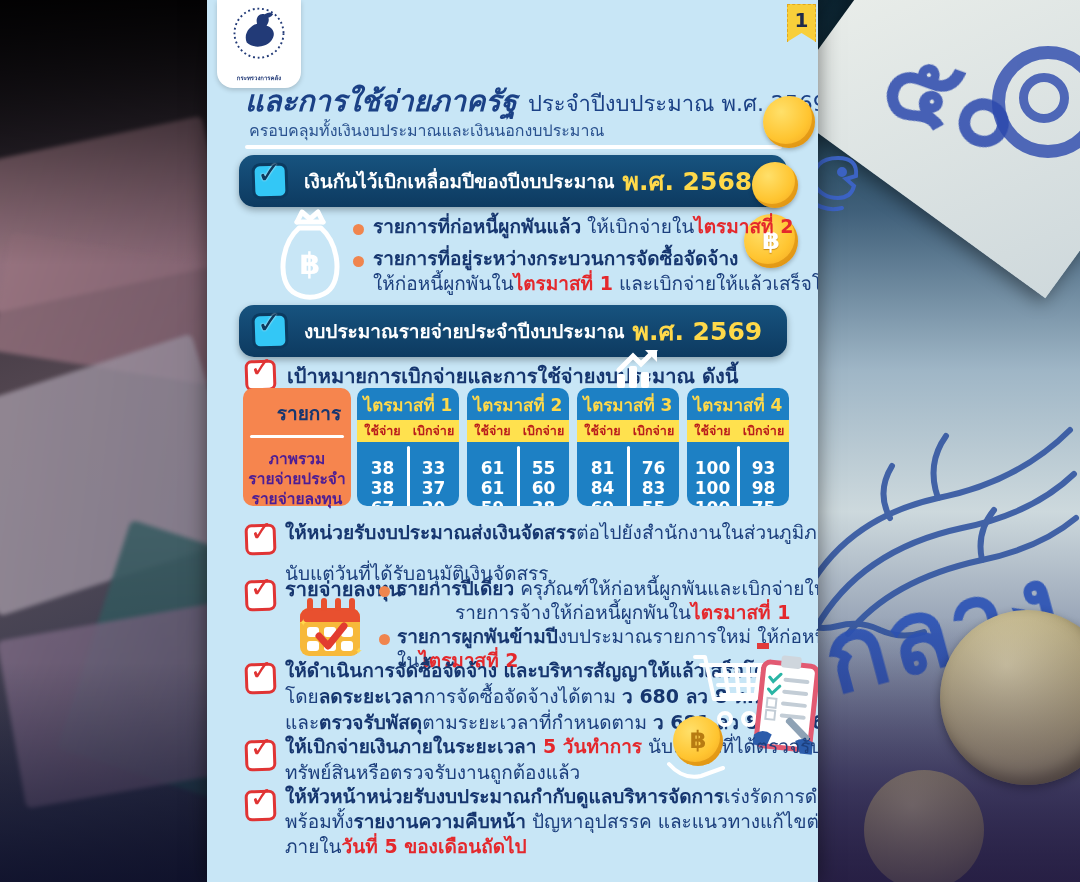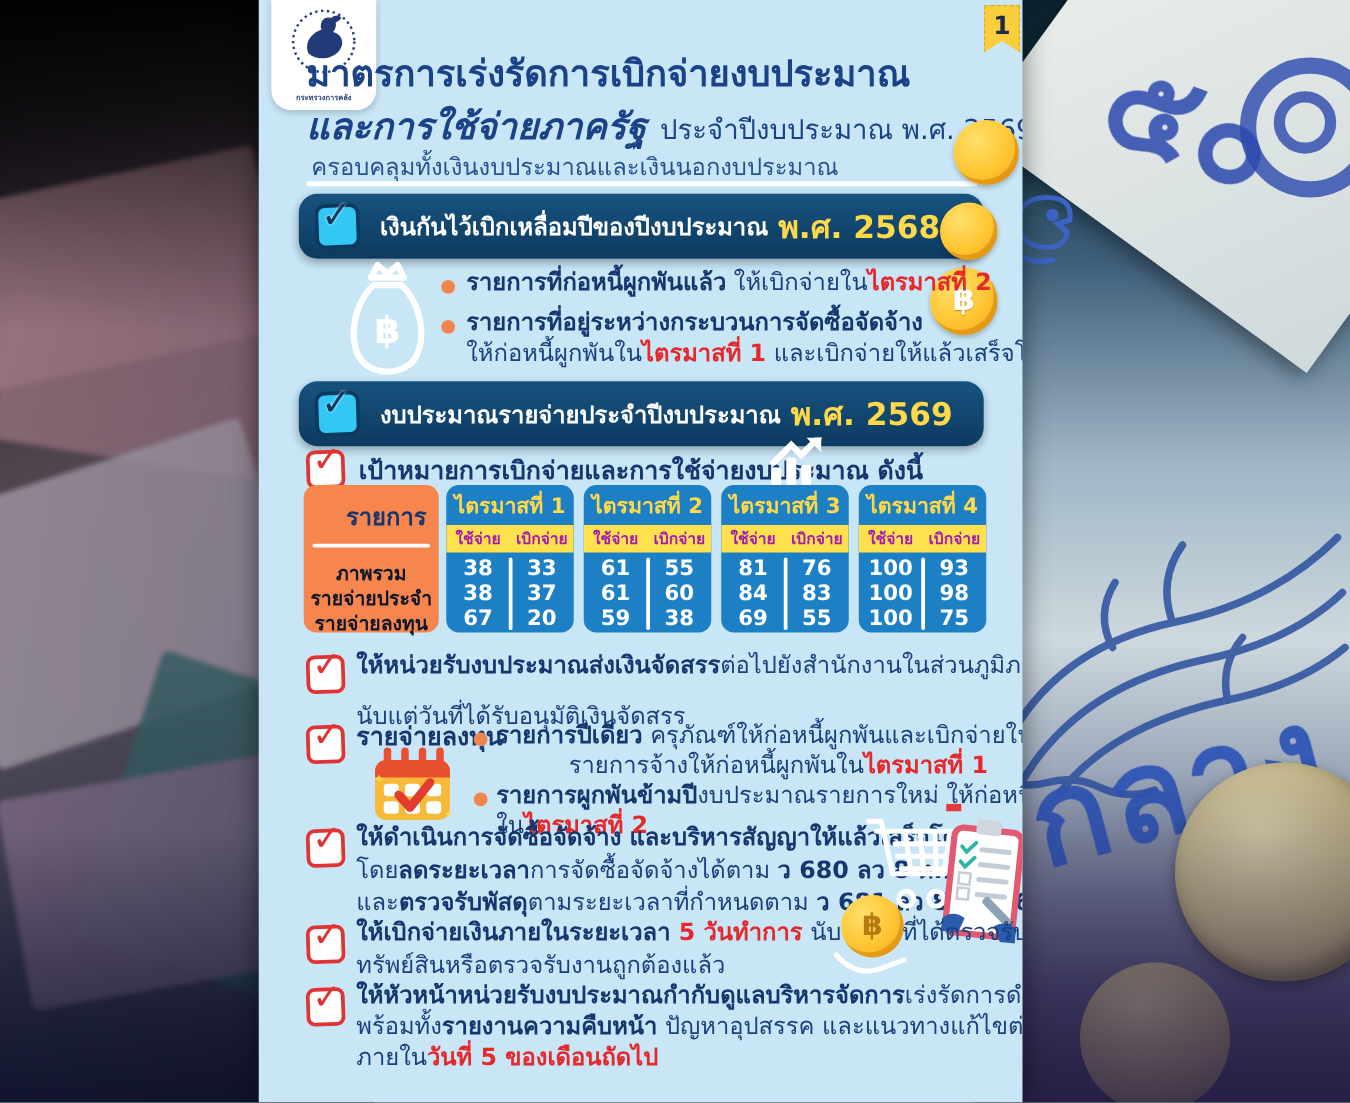--- a/index.html
+++ b/index.html
@@ -42,21 +42,21 @@
         box-shadow:0 0 20px rgba(0,0,0,.5);overflow:hidden;color:#1c3f7d;}
   .seal-tab{position:absolute;left:10px;top:0;width:84px;height:88px;background:#ffffff;border-radius:0 0 16px 16px;box-shadow:0 2px 5px rgba(0,0,0,.18);text-align:center;}
   .seal-cap{position:absolute;left:0;right:0;bottom:5px;font-size:6px;color:#223a77;font-weight:bold;}
   .badge{position:absolute;left:580px;top:4px;width:27px;height:36px;background:#f8cf3a;border:1px dashed #e3a81e;
          clip-path:polygon(0 0,100% 0,100% 100%,50% 76%,0 100%);text-align:center;font-size:20px;font-weight:bold;color:#1e2a4a;line-height:30px;}
 
   .t1{position:absolute;left:38px;top:36px;font-size:29px;font-weight:800;color:#1b4186;white-space:nowrap;}
   .t2{position:absolute;left:38px;top:78px;white-space:nowrap;}
   .t2 .big{font-size:29px;font-weight:800;color:#1b4186;font-style:italic;}
   .t2 .small{font-size:22px;color:#1b4186;margin-left:6px;}
-  .subtitle{position:absolute;left:42px;top:118px;font-size:19px;color:#2a528f;white-space:nowrap;}
+  .subtitle{position:absolute;left:42px;top:118px;font-size:16px;color:#2a528f;white-space:nowrap;}
   .hr{position:absolute;left:38px;top:145px;width:537px;height:4px;background:#ffffff;border-radius:2px;}
 
   .banner{position:absolute;left:32px;width:548px;height:52px;border-radius:15px;
           background:linear-gradient(180deg,#17537f,#0d3a60);box-shadow:0 3px 7px rgba(0,0,0,.3);
           display:flex;align-items:center;white-space:nowrap;}
   .b2568{top:155px;} .b2569{top:305px;}
   .bchk{width:30px;height:30px;background:#33c7f6;border:3px solid #0c3a5f;border-radius:8px;margin-left:13px;
         position:relative;transform:rotate(-2deg);flex:none;}
   .bchk .mk{position:absolute;left:2px;top:-11px;font-size:30px;font-weight:900;color:#0c3a5f;text-shadow:0 0 2px #fff;}
   .bannertxt{color:#ffffff;font-weight:bold;font-size:19px;margin-left:16px;}
@@ -74,27 +74,27 @@
   .b{font-weight:bold;color:#16366f;}
   .r{font-weight:bold;color:#e4282c;}
 
   .chk{position:absolute;width:25px;height:25px;background:#ffffff;border:3px solid #e03434;border-radius:7px;transform:rotate(-2deg);}
   .chk .mk{position:absolute;left:2px;top:-12px;font-size:28px;font-weight:900;color:#e03434;}
 
   
   .rcol{position:absolute;left:36px;top:388px;width:108px;height:118px;background:#f6854e;border-radius:10px;}
   .rcol .rhead{position:absolute;left:0;right:0;top:10px;text-align:center;font-size:19px;font-weight:bold;color:#16366f;padding-left:24px;}
   .rcol .rline{position:absolute;left:7px;right:7px;top:47px;height:3px;background:#ffffff;border-radius:2px;}
-  .rcol .rrow{position:absolute;left:0;right:0;height:21px;text-align:center;font-size:15.5px;font-weight:bold;color:#0f172a;white-space:nowrap;}
+  .rcol .rrow{position:absolute;left:0;right:0;height:21px;text-align:center;font-size:15.5px;font-weight:bold;color:#4c1d95;white-space:nowrap;}
   .qbox{position:absolute;top:388px;width:102px;height:118px;background:#1d80c4;border-radius:10px;overflow:hidden;}
   .q1{left:150px;} .q2{left:260px;} .q3{left:370px;} .q4{left:480px;}
   .qhead{height:32px;text-align:center;font-size:17px;font-weight:bold;color:#ffd94a;line-height:34px;white-space:nowrap;}
   .qstrip{height:22px;background:#ffe14e;display:flex;}
-  .qstrip span{flex:1;text-align:center;font-size:12.5px;font-weight:bold;color:#a21caf;line-height:22px;white-space:nowrap;}
-  .qbody{position:relative;height:64px;padding-top:3px;}
+  .qstrip span{flex:1;text-align:center;font-size:12.5px;font-weight:bold;color:#b91c1c;line-height:22px;white-space:nowrap;}
+  .qbody{position:relative;height:64px;padding-top:16px;}
   .qrow{height:20px;display:flex;}
   .qrow span{flex:1;text-align:center;font-size:17px;font-weight:bold;color:#ffffff;line-height:20px;}
   .qdiv{position:absolute;left:50%;top:4px;bottom:5px;width:3px;margin-left:-1.5px;background:#ffffff;border-radius:2px;}
 
   .goal{position:absolute;left:80px;top:360px;font-size:20px;font-weight:bold;color:#16366f;white-space:nowrap;}
 
   .svgicon{position:absolute;}
   .coinhand{position:absolute;left:458px;top:716px;width:70px;height:66px;}
   .coinhand .cc{position:absolute;left:8px;top:0;width:50px;height:50px;border-radius:50%;
     background:radial-gradient(circle at 35% 30%,#ffe06a,#ffc531 55%,#f09c1a 100%);box-shadow:inset -3px -4px 0 rgba(200,120,0,.45);}
@@ -148,21 +148,20 @@
       <g fill="none" stroke="#223a77" stroke-width="2">
         <circle cx="35" cy="32" r="26" stroke-dasharray="2 3"></circle>
         <path d="M22 42 C18 32 26 24 33 22 C31 16 35 10 41 12 C47 14 46 20 43 24 C51 26 53 34 48 40 C41 48 28 48 22 42 Z" fill="#223a77" stroke="none"></path>
         <path d="M41 12 q6 -4 9 0 q-3 4 -7 4" fill="#223a77" stroke="none"></path>
       </g>
     </svg>
     <div class="seal-cap">กระทรวงการคลัง</div>
   </div>
   <div class="badge">1</div>
 
-  <div class="t1">มาตรการเร่งรัดการเบิกจ่ายงบประมาณ</div>
   <div class="t2">
     <span class="big">และการใช้จ่ายภาครัฐ</span>
     <span class="small">ประจำปีงบประมาณ พ.ศ. 2569</span>
   </div>
   <div class="subtitle">ครอบคลุมทั้งเงินงบประมาณและเงินนอกงบประมาณ</div>
   <div class="hr"></div>
 
   <div class="coin c1"></div>
   <div class="coin c2"></div>
   <div class="coin c3">

